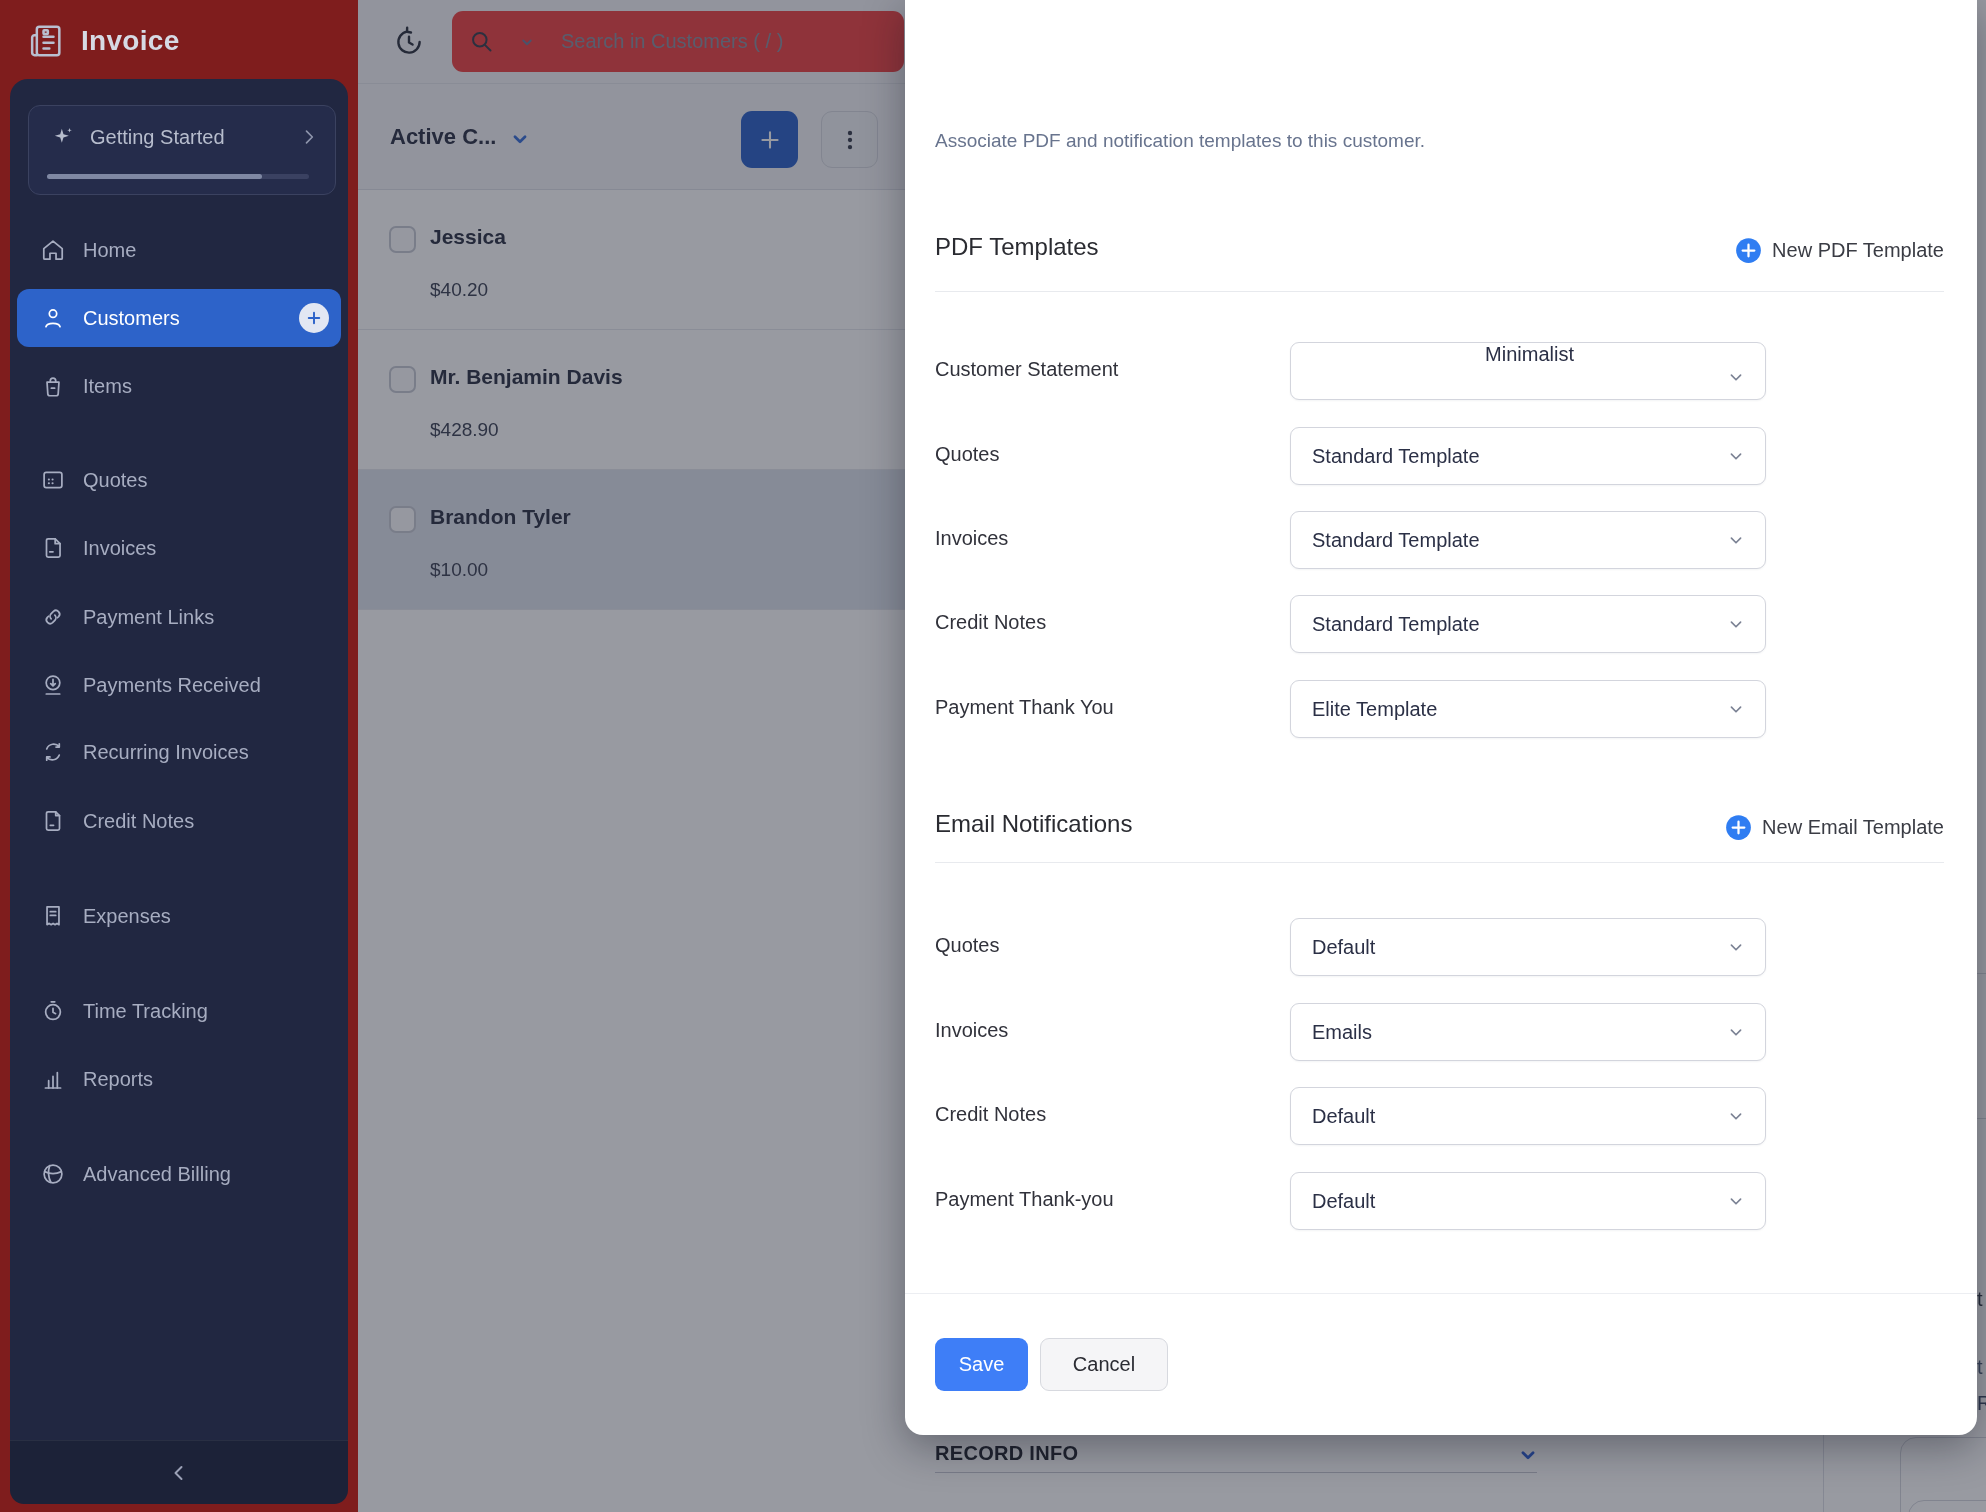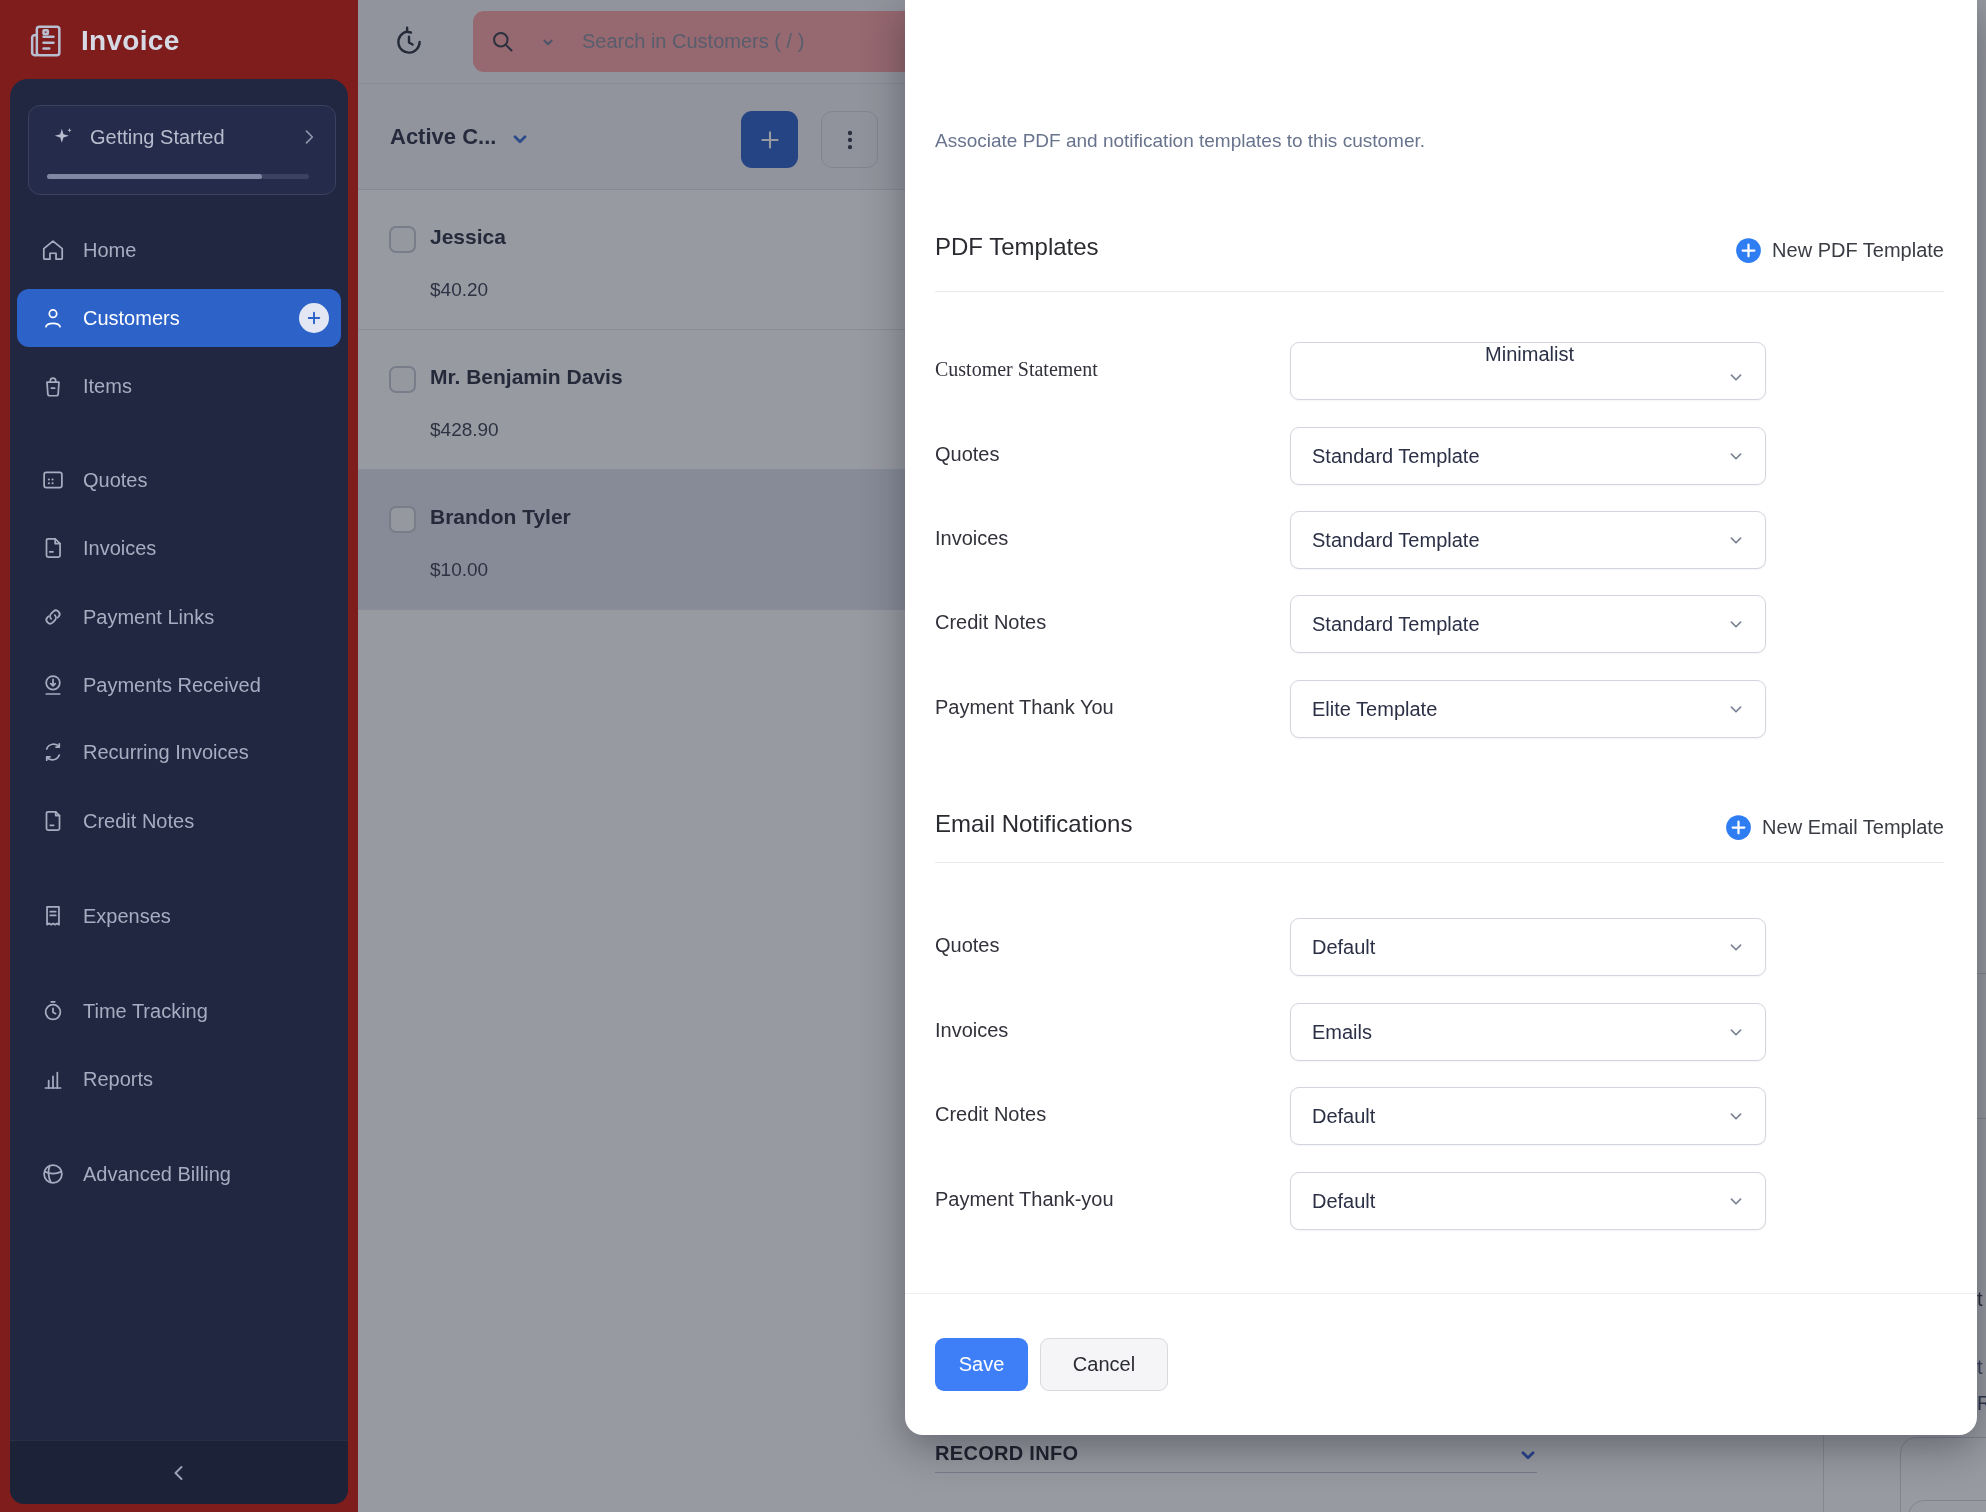--- a/index.html
+++ b/index.html
@@ -22,21 +22,21 @@
   .nav-item{position:absolute;left:7px;width:324px;height:58px;border-radius:12px;display:flex;align-items:center;gap:17px;padding:0 12px 0 23px;box-sizing:border-box;color:#a7adc1;font-size:20px;cursor:pointer;}
   .nav-item .nicon{color:inherit;flex:none;display:flex;}
   .nav-item.active{background:#2d63c9;color:#fff;}
   .nav-plus{margin-left:auto;width:30px;height:30px;border-radius:50%;background:#e2e7f3;display:flex;align-items:center;justify-content:center;color:#2d63c9;}
   .side-footer{position:absolute;left:0;bottom:0;width:100%;height:64px;background:#1c2238;border-top:1px solid rgba(255,255,255,.06);border-radius:0 0 14px 14px;display:flex;align-items:center;justify-content:center;color:#9ba1b6;box-sizing:border-box;}
 
   
   #list-col{position:absolute;left:358px;top:0;width:547px;height:1512px;background:#fff;z-index:1;overflow:hidden;}
   .topbar{position:absolute;left:0;top:0;width:100%;height:84px;background:#f4f5f8;border-bottom:1px solid #e3e5eb;box-sizing:border-box;}
   .history-btn{position:absolute;left:32px;top:23px;width:38px;height:38px;color:#2e3340;display:flex;align-items:center;justify-content:center;}
-  .search-pill{position:absolute;left:115px;top:11px;width:452px;height:61px;background:#fca5a5;border-radius:11px;display:flex;align-items:center;padding:0 16px;gap:23px;box-sizing:border-box;}
+  .search-pill{position:absolute;left:94px;top:11px;width:452px;height:61px;background:#ef4444;border-radius:11px;display:flex;align-items:center;padding:0 16px;gap:23px;box-sizing:border-box;}
   .search-input{border:none;background:transparent;outline:none;font-size:20px;color:#2e3340;flex:1;font-family:inherit;min-width:0;}
   .search-input::placeholder{color:#8b91a1;}
   .list-header{position:absolute;left:0;top:84px;width:100%;height:106px;background:#f4f5f8;border-bottom:1px solid #dfe1e8;box-sizing:border-box;}
   .list-title{position:absolute;left:32px;top:40px;font-size:22px;font-weight:700;color:#2e3347;display:flex;align-items:center;gap:13px;}
   .list-title .tchev{color:#3a6fd8;margin-top:3px;}
   .add-btn{position:absolute;left:383px;top:27px;width:57px;height:57px;background:#2e63c8;border-radius:11px;color:#fff;display:flex;align-items:center;justify-content:center;}
   .kebab-btn{position:absolute;left:463px;top:27px;width:57px;height:57px;background:#f1f2f6;border:1px solid #d7d9e0;border-radius:11px;display:flex;align-items:center;justify-content:center;color:#3a3f4e;box-sizing:border-box;}
   .cust-row{position:absolute;left:0;width:100%;height:140px;border-bottom:1px solid #e5e7ed;background:#fff;box-sizing:border-box;}
   .cust-row.selected{background:#dfe3ed;}
   .cust-check{position:absolute;left:31px;top:36px;width:27px;height:27px;border:2px solid #c7cad4;border-radius:7px;background:#fcfcfd;box-sizing:border-box;}
@@ -357,21 +357,21 @@
       <span>
         <svg width="27" height="27" viewBox="0 0 24 24">
             <circle cx="12" cy="12" r="11" fill="#2f7df2"></circle>
             <path d="M12 6.8 V17.2 M6.8 12 H17.2" stroke="#fff" stroke-width="2" stroke-linecap="round"></path>
           </svg>
       </span>
       <span>New PDF Template</span>
     </div>
     <div class="sec-divider" style="top:291px"></div>
     <div id="pdf-rows">
-        <div class="form-label" style="top: 358px; font-family: Liberation Serif, serif;">Customer Statement</div>
+        <div class="form-label" style="top: 358px;">Customer Statement</div>
         <div class="form-select" style="top: 342px; flex-direction: column;">
           <span>Minimalist</span>
           <span class="select-chevron">
             <svg width="22" height="22" viewBox="0 0 24 24" fill="none" stroke="currentColor" stroke-width="1.8" stroke-linecap="round" stroke-linejoin="round">
               <path d="M7 10 L12 15 L17 10"></path>
             </svg>
           </span>
         </div>
         <div class="form-label" style="top: 443px;">Quotes</div>
         <div class="form-select" style="top: 427px;">

